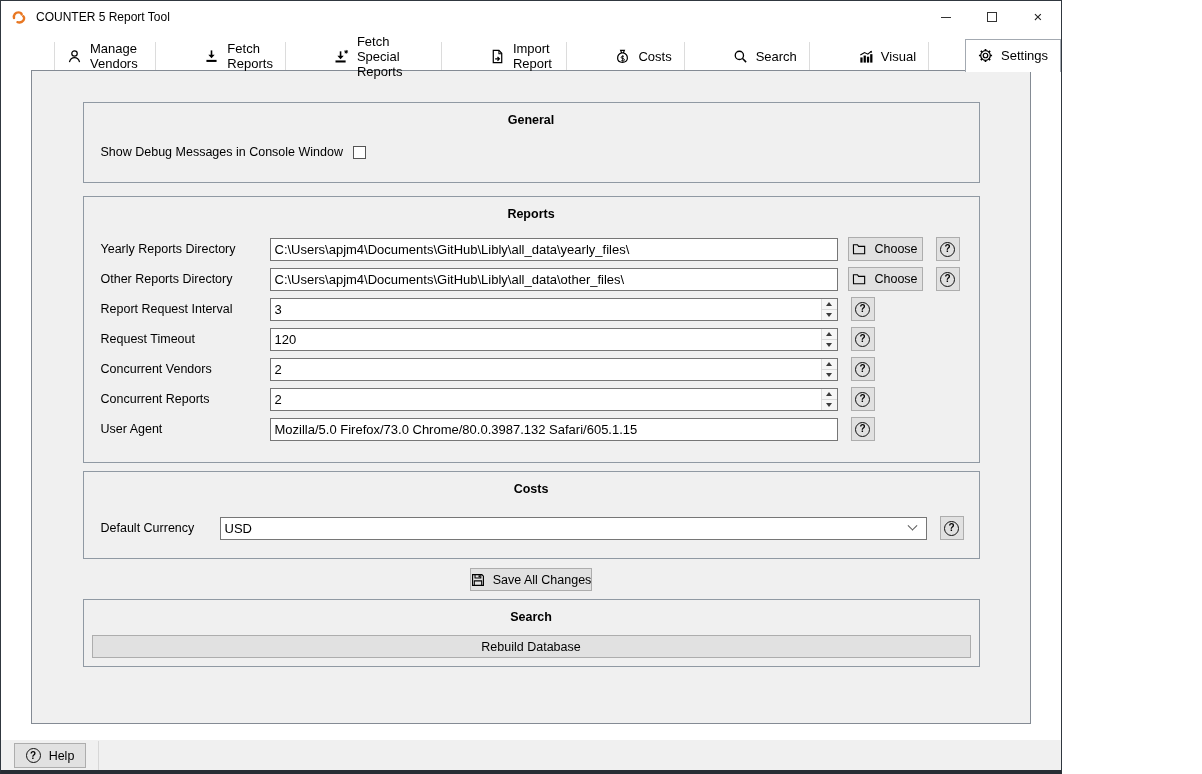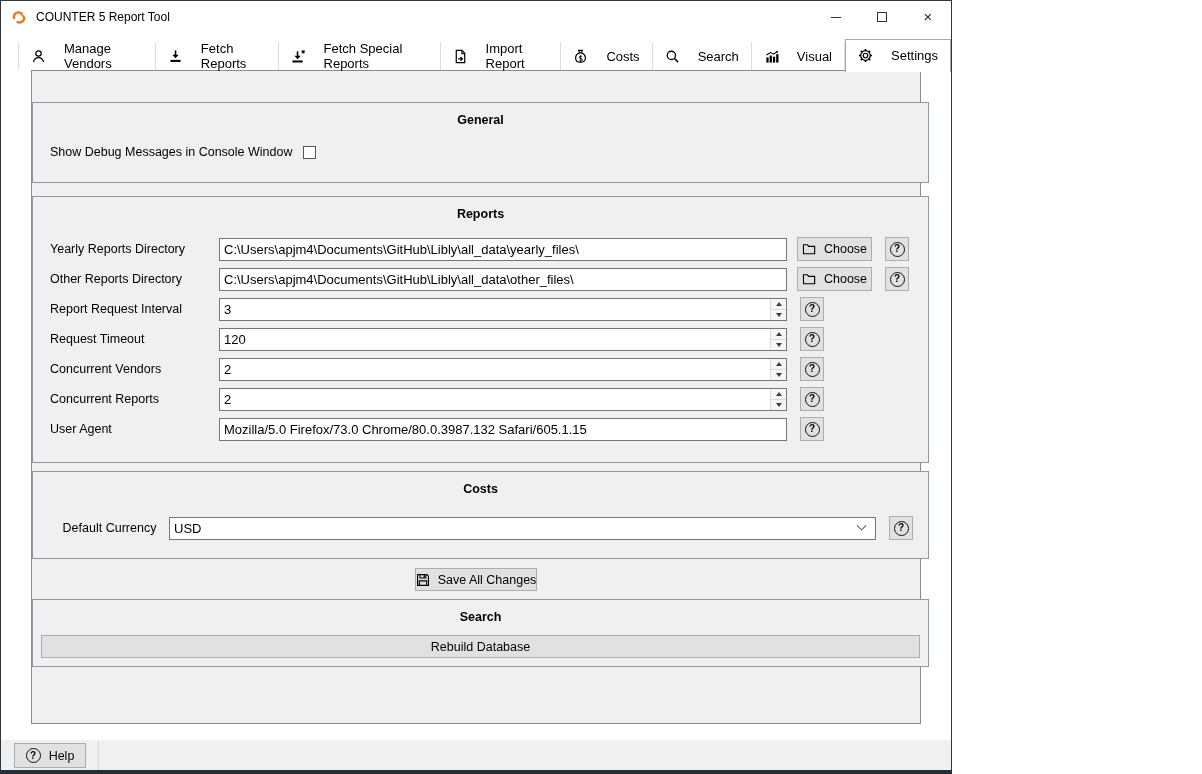--- a/index.html
+++ b/index.html
@@ -1,40 +1,40 @@
 <!DOCTYPE html>
 <html><head>
 <meta charset="utf-8">
 <style>
   * { margin: 0; padding: 0; box-sizing: border-box; cursor: default; }
   html, body { width: 1202px; height: 774px; background: #fff; }
   body { font-family: "Liberation Sans", sans-serif; color: #000; font-size: 12.5px; }
 
   .window {
-    width: 952px; height: 774px;
+    width: 1062px; height: 774px;
     border: 1px solid #30373f; border-bottom: 4px solid #272d34;
     display: flex; flex-direction: column; background: #fff; overflow: hidden;
   }
 
   
   .titlebar { height: 32px; background: #fff; display: flex; align-items: center; flex: 0 0 auto; }
   .titlebar .app-icon { margin: 0 8px 0 10px; display: flex; align-items: center; }
   .titlebar .title-text { font-size: 12px; color: #000; }
   .titlebar .spacer { flex: 1; }
   .win-btn { width: 46px; height: 31px; display: flex; align-items: center; justify-content: center; color: #222; }
   .win-btn .min-glyph { width: 10px; height: 1px; background: #333; display: block; }
   .win-btn .max-glyph { width: 10px; height: 10px; border: 1px solid #333; display: block; }
   .win-btn.close { font-size: 15px; font-weight: 400; padding-bottom: 2px; }
 
   
   .tabbar { height: 37px; background: #fff; display: flex; align-items: flex-end; padding-left: 17px; flex: 0 0 auto; position: relative; z-index: 3; }
   .tab {
-    height: 28px; display: flex; align-items: center; gap: 18px;
+    height: 28px; display: flex; align-items: center; gap: 8px;
     padding: 0 12px; background: #fff; font-size: 13px;
-    border-right: 1px solid #dcdcdc; position: relative;
+    border-right: 1px solid #dcdcdc; position: relative; margin-left: 36px;
   }
   .tab:first-child { border-left: 1px solid #dcdcdc; }
   .tab svg { flex: 0 0 auto; }
   .tab.active {
     height: 33px; border: 1px solid #a3a9b1; border-bottom: none;
     background: #fff; z-index: 4; margin-bottom: -2px; padding-bottom: 2px;
   }
 
   
   .pane {
@@ -76,21 +76,21 @@
   }
   .choose-btn { height: 24px; width: 75px; margin-left: 10px; }
   .help-btn { width: 24px; height: 24px; margin-left: 13px; }
   .qcircle {
     width: 15px; height: 15px; border: 1.4px solid #111; border-radius: 50%;
     display: inline-flex; align-items: center; justify-content: center;
     font-size: 10px; font-weight: bold; line-height: 1; flex: 0 0 auto;
   }
 
   .costs-row { display: flex; align-items: center; padding-left: 17px; margin-top: 20px; }
-  .costs-row .clabel { width: 119px; flex: 0 0 auto; text-align: center; }
+  .costs-row .clabel { width: 119px; flex: 0 0 auto; }
   .combo { width: 707px; display: flex; align-items: center; justify-content: space-between; }
   .chevron { width: 7px; height: 7px; border-right: 1.4px solid #555; border-bottom: 1.4px solid #555; transform: rotate(45deg) translate(-2px,-2px); margin-right: 6px; }
 
   .save-row { display: flex; justify-content: center; margin-top: 9px; }
   .save-btn { height: 23px; padding: 0 0; }
 
   .rebuild-btn { display: block; width: 879px; height: 23px; margin: 11px auto 0 auto; }
 
   
   .below-pane { height: 16px; background: #fff; flex: 0 0 auto; }

